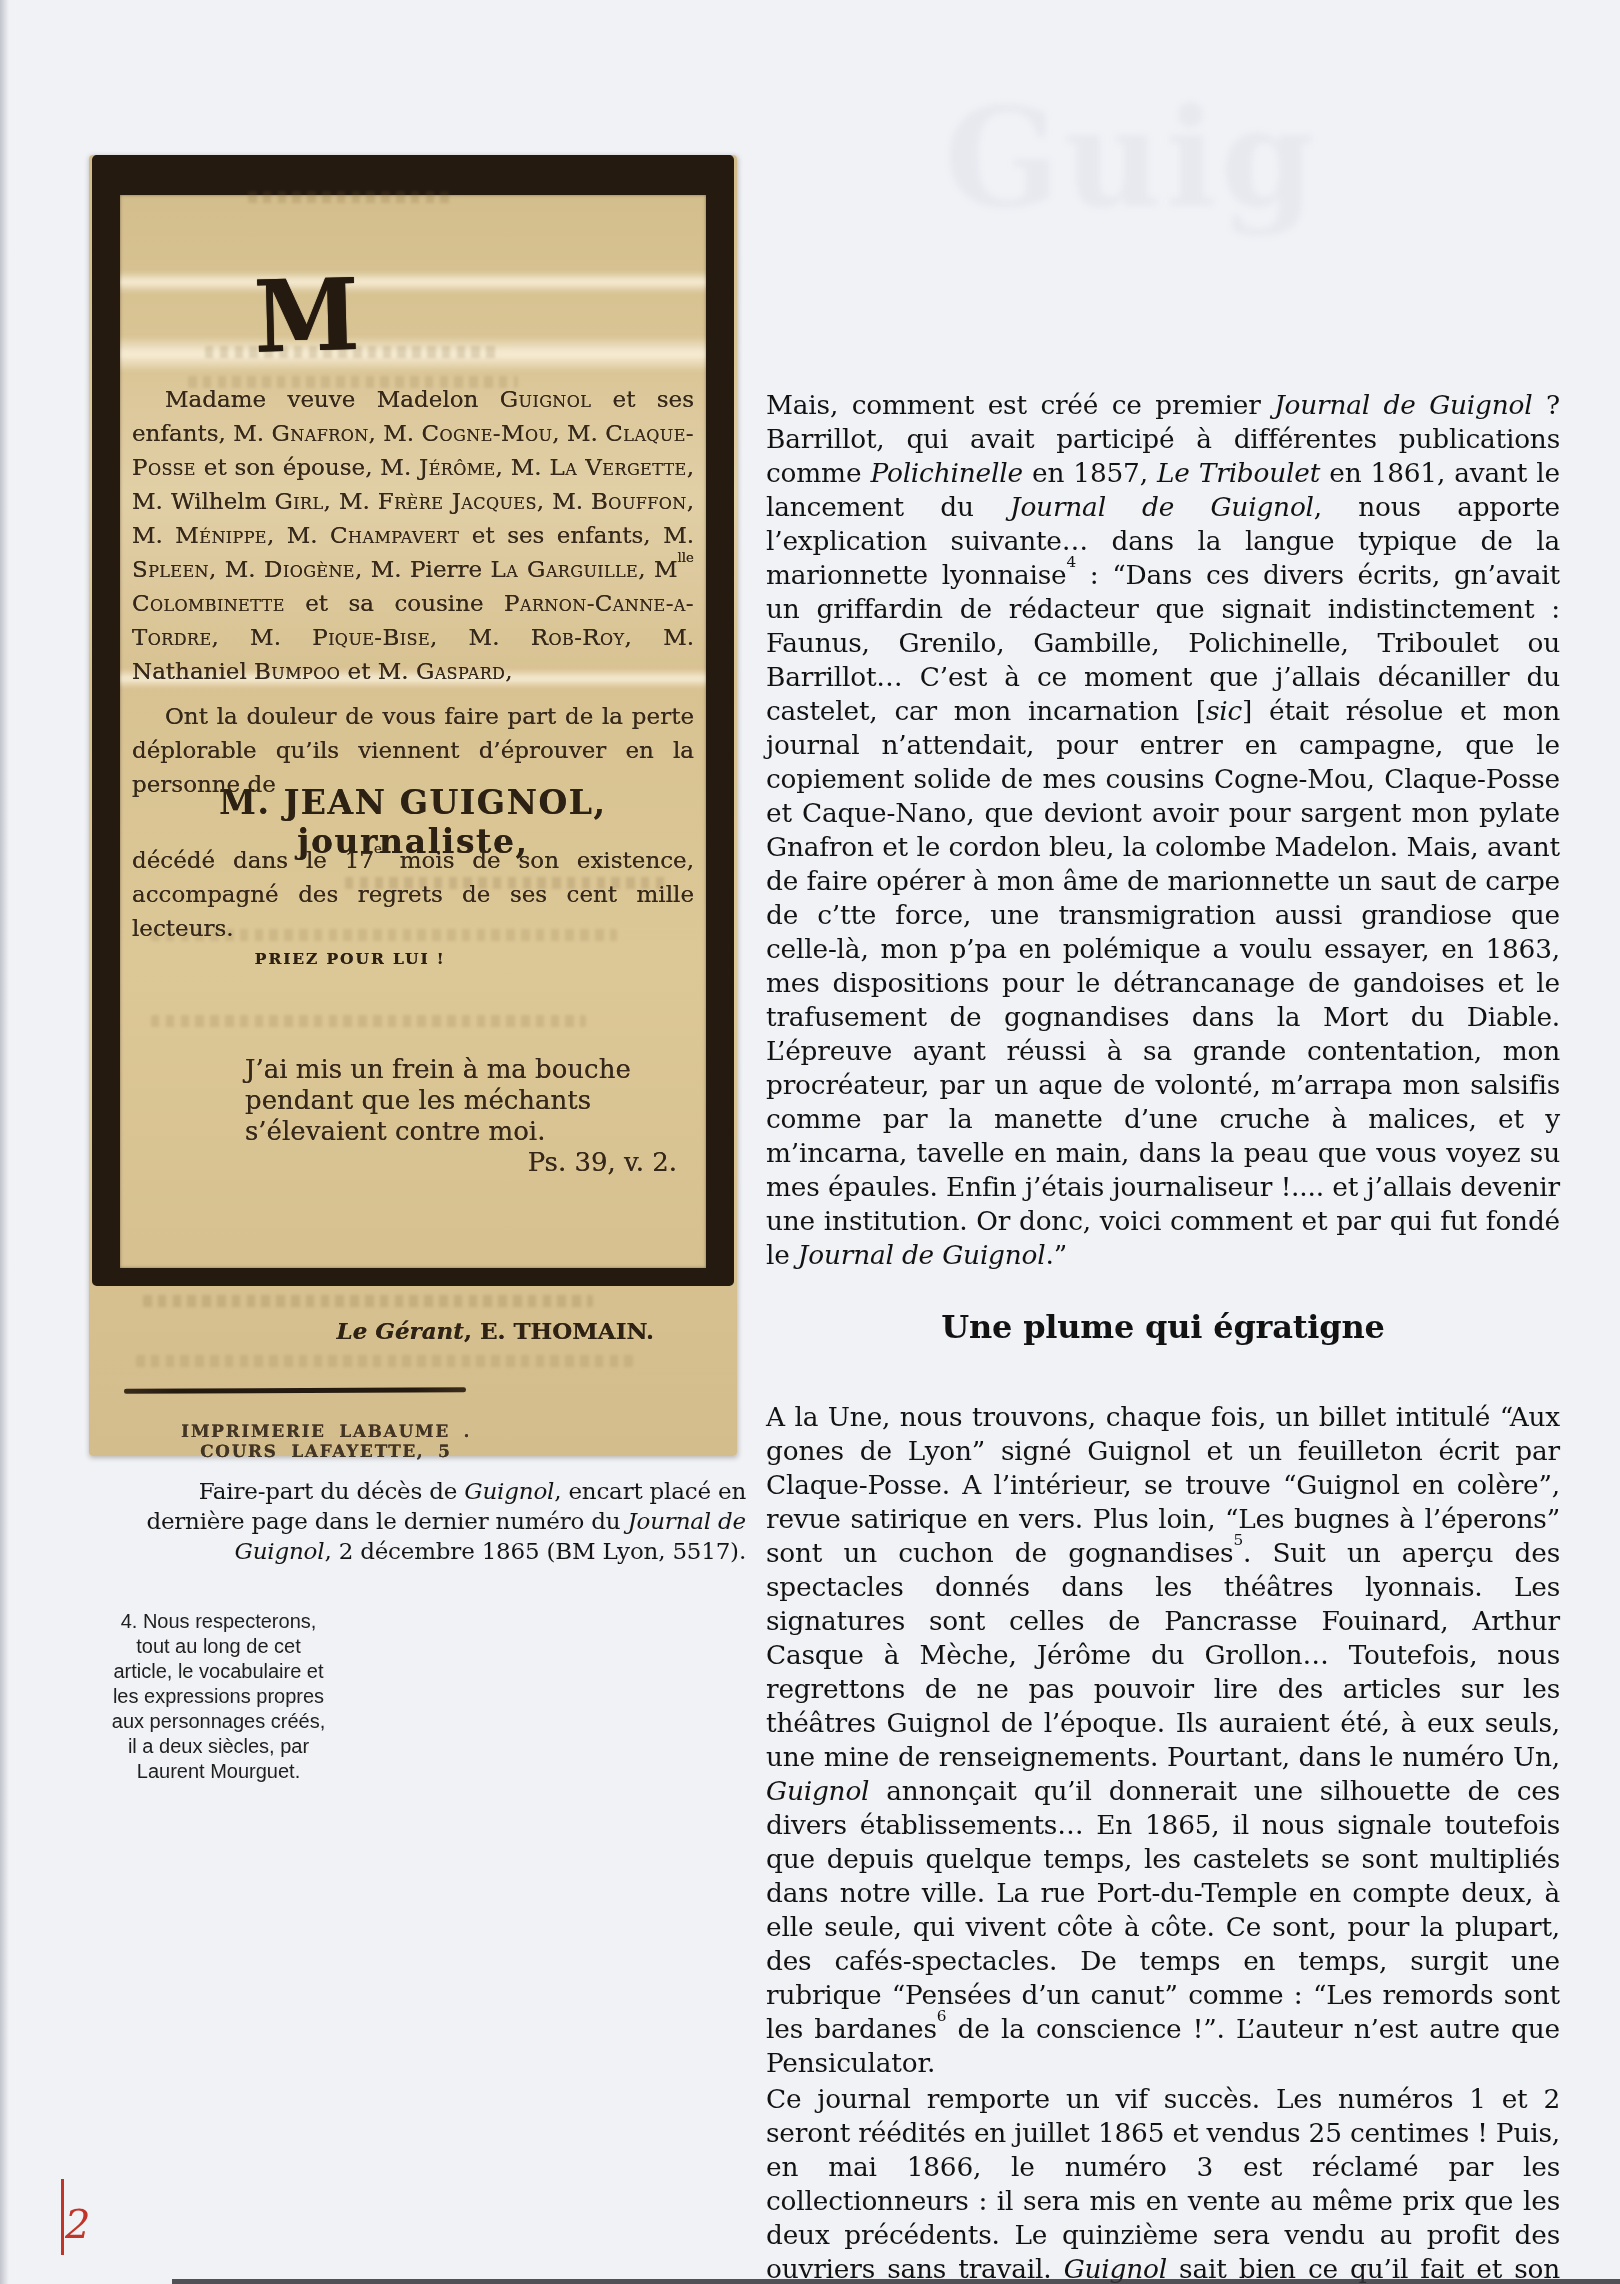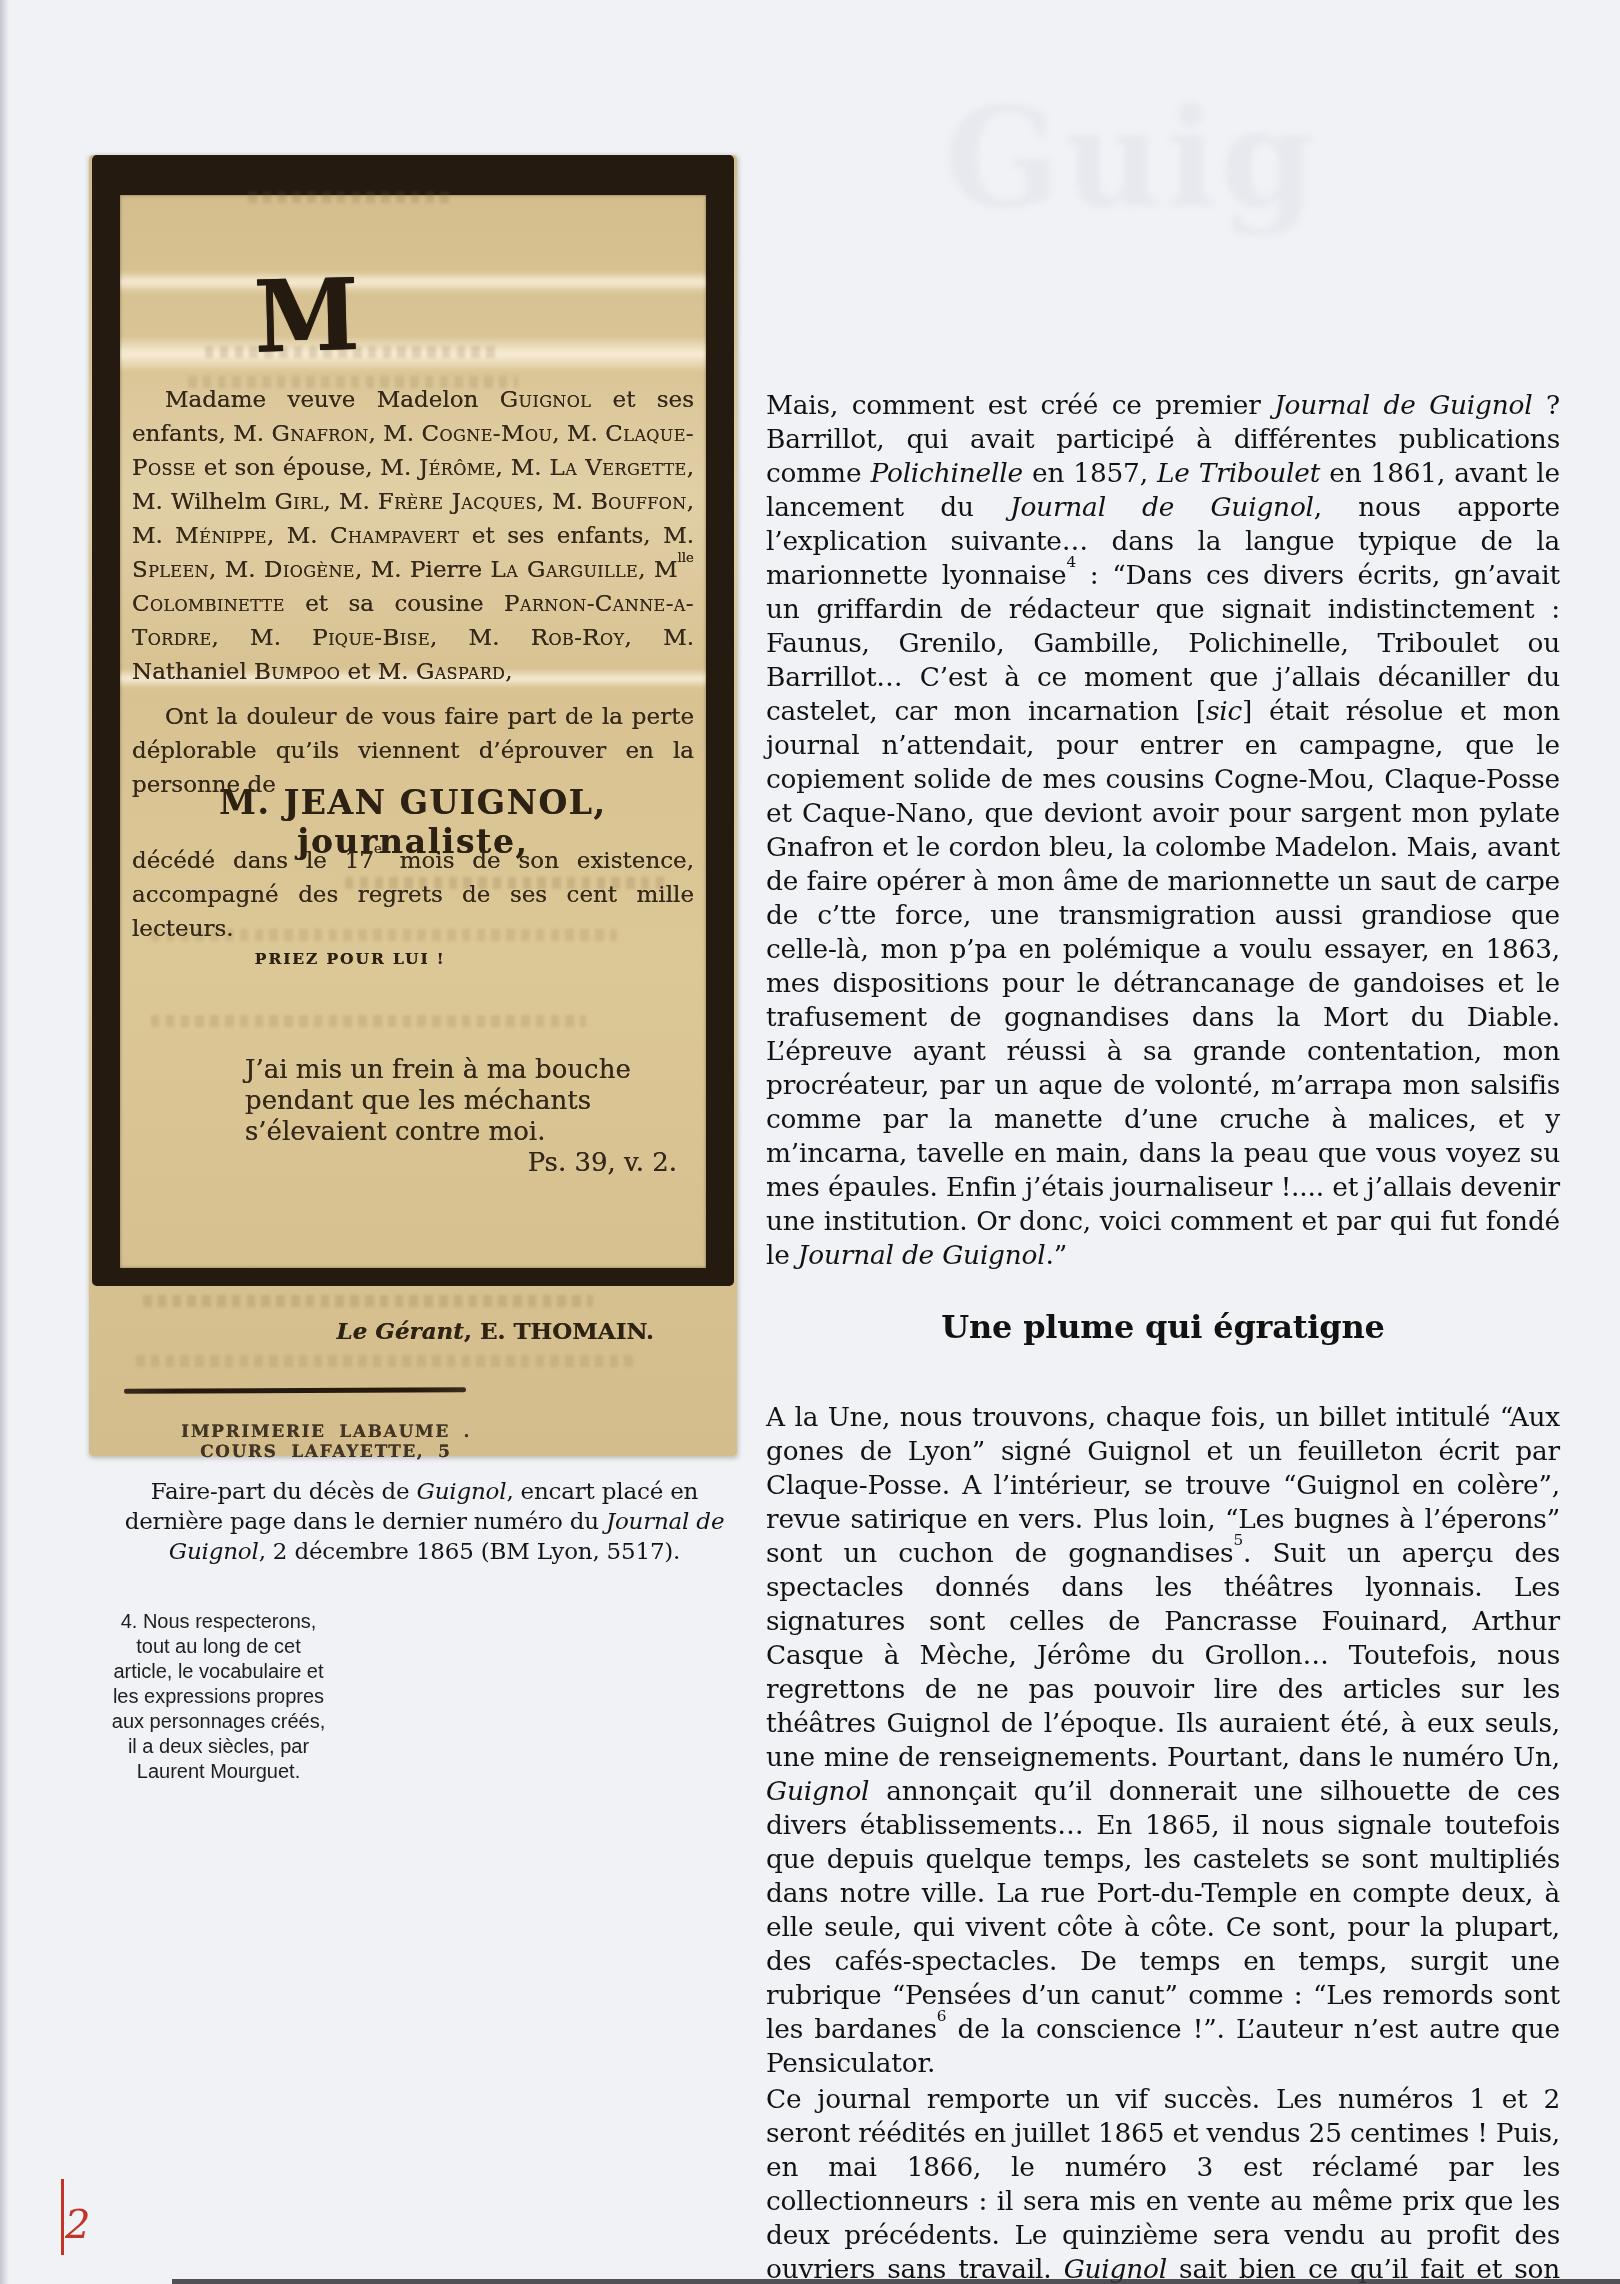--- a/index.html
+++ b/index.html
@@ -69,21 +69,21 @@
     background:linear-gradient(90deg,#3a2c1c,#241a10 15%,#241a10 85%,#3a2c1c);
     border-radius:2.3px;transform:rotate(-.25deg);}
   .imprimerie{left:66px;top:1266px;width:342px;text-align:center;
     font-size:17px;font-weight:bold;letter-spacing:1.6px;word-spacing:6.2px;
     color:#33271a;opacity:.9;transform:skewX(-1deg);}
 
   sup{font-size:58%;line-height:0;position:relative;top:-.45em;}
 
   
   .caption{position:absolute;left:103px;top:1476px;width:643px;margin:0;
-    font-size:23px;line-height:30px;letter-spacing:-0.2px;color:#141414;text-align:center;}
+    font-size:23px;line-height:30px;letter-spacing:-0.2px;color:#141414;text-align:right;}
 
   
   .fncol{position:absolute;top:1609px;font-family:"Liberation Sans", sans-serif;
     font-size:20px;line-height:25px;color:#202020;}
   .fnleft{left:106px;width:225px;}
   .fnright{left:388px;width:342px;font-size:19.4px;}
   .fn{margin:0 0 26.4px 0;text-align:center;}
 
   
   .article{position:absolute;left:764px;top:386px;width:798px;

